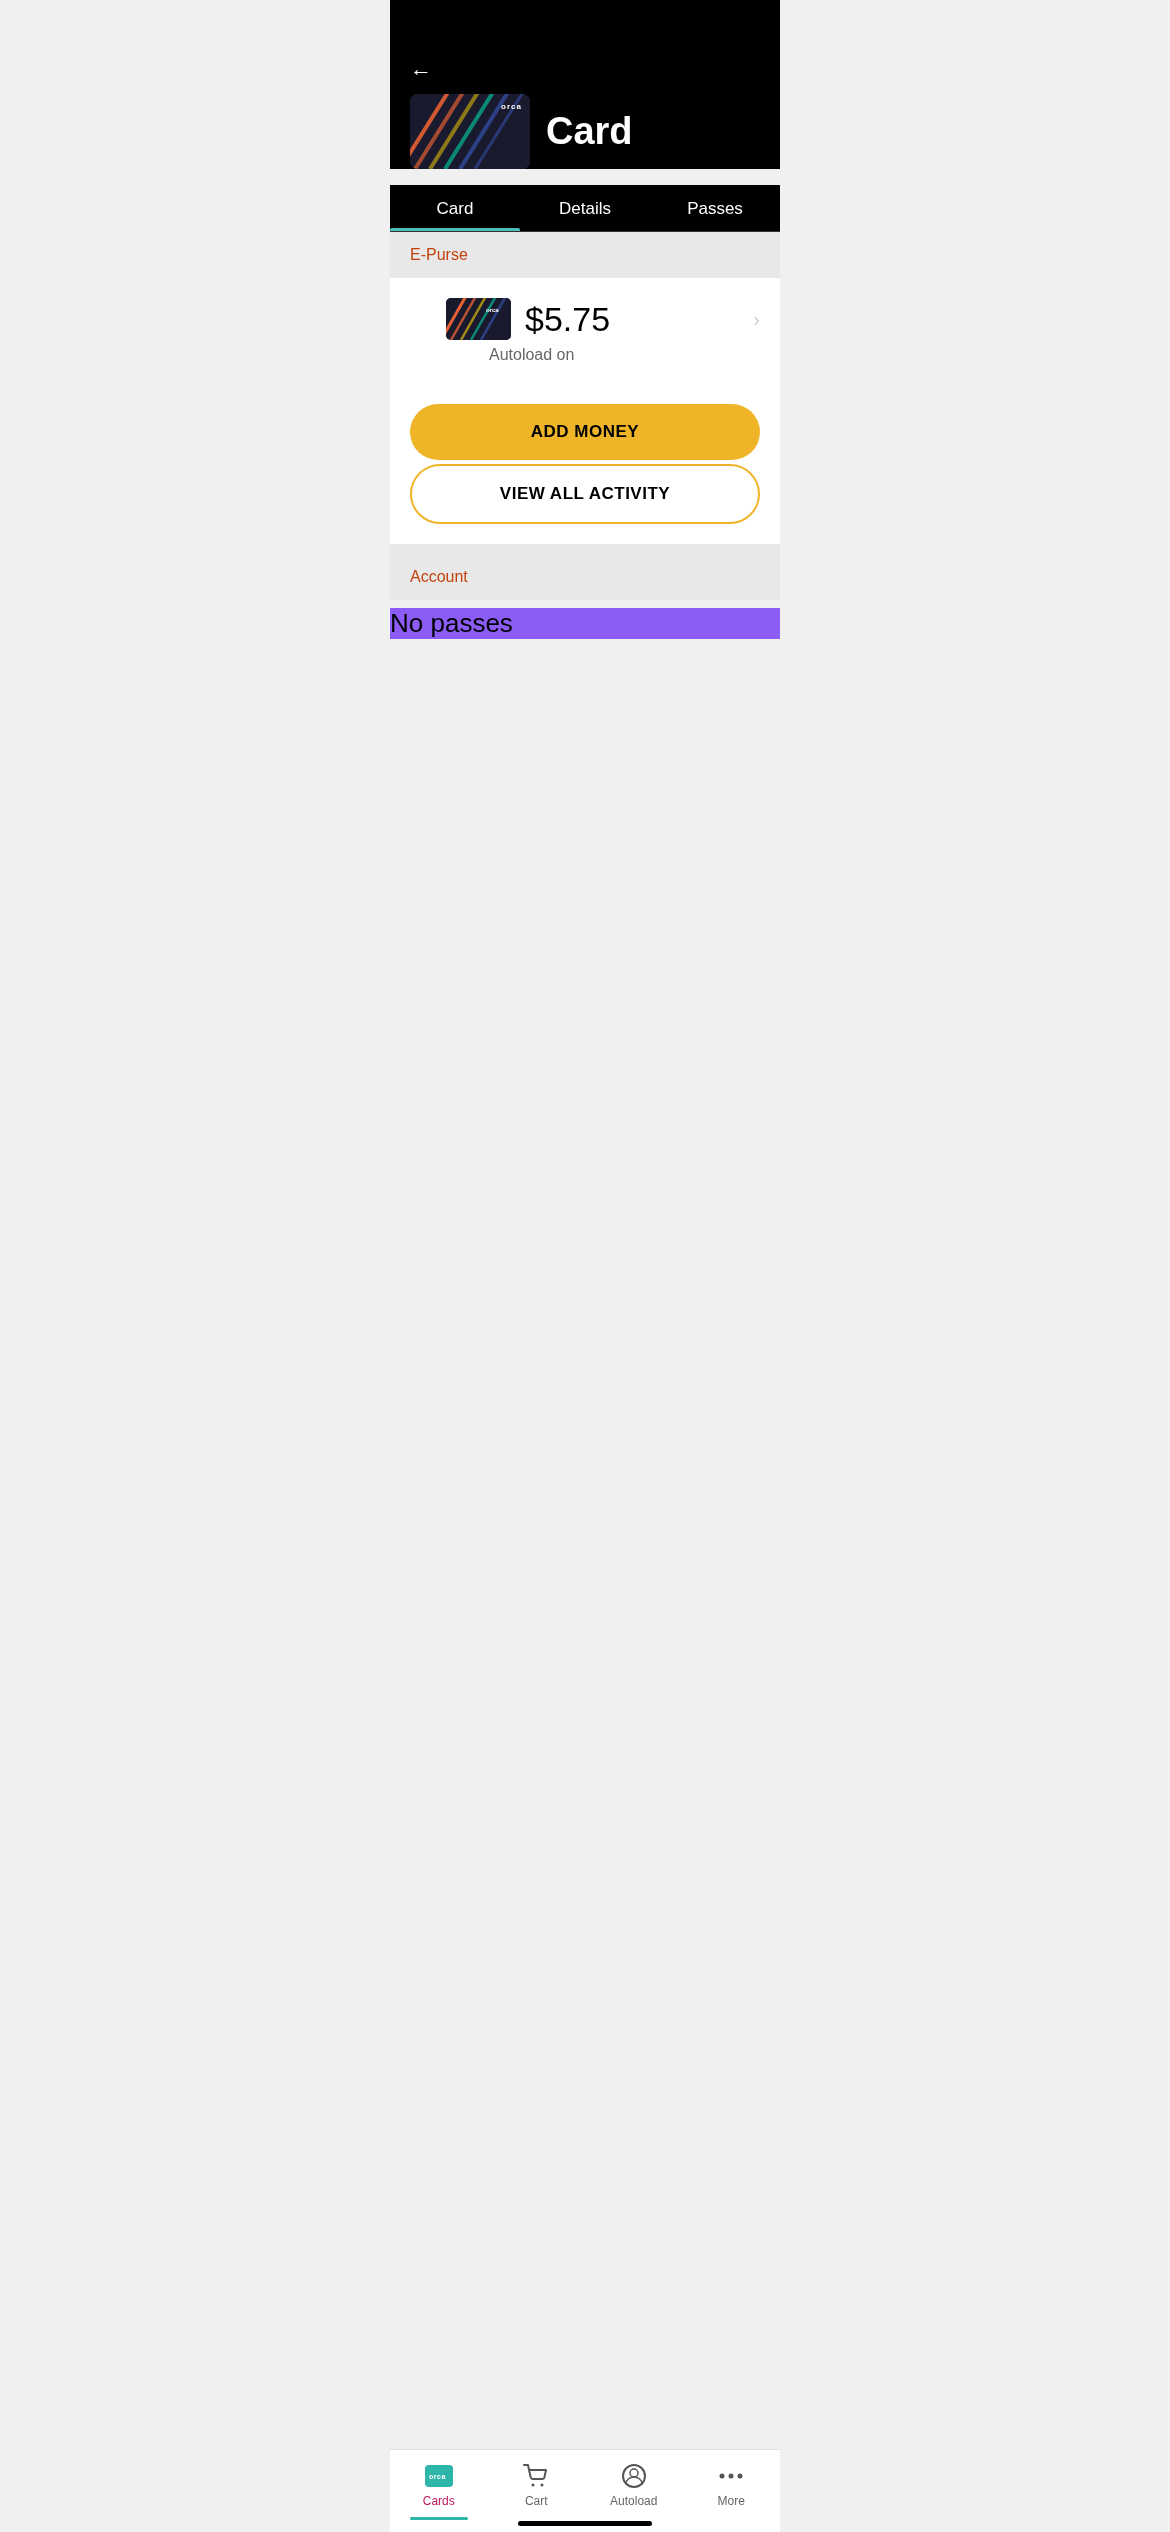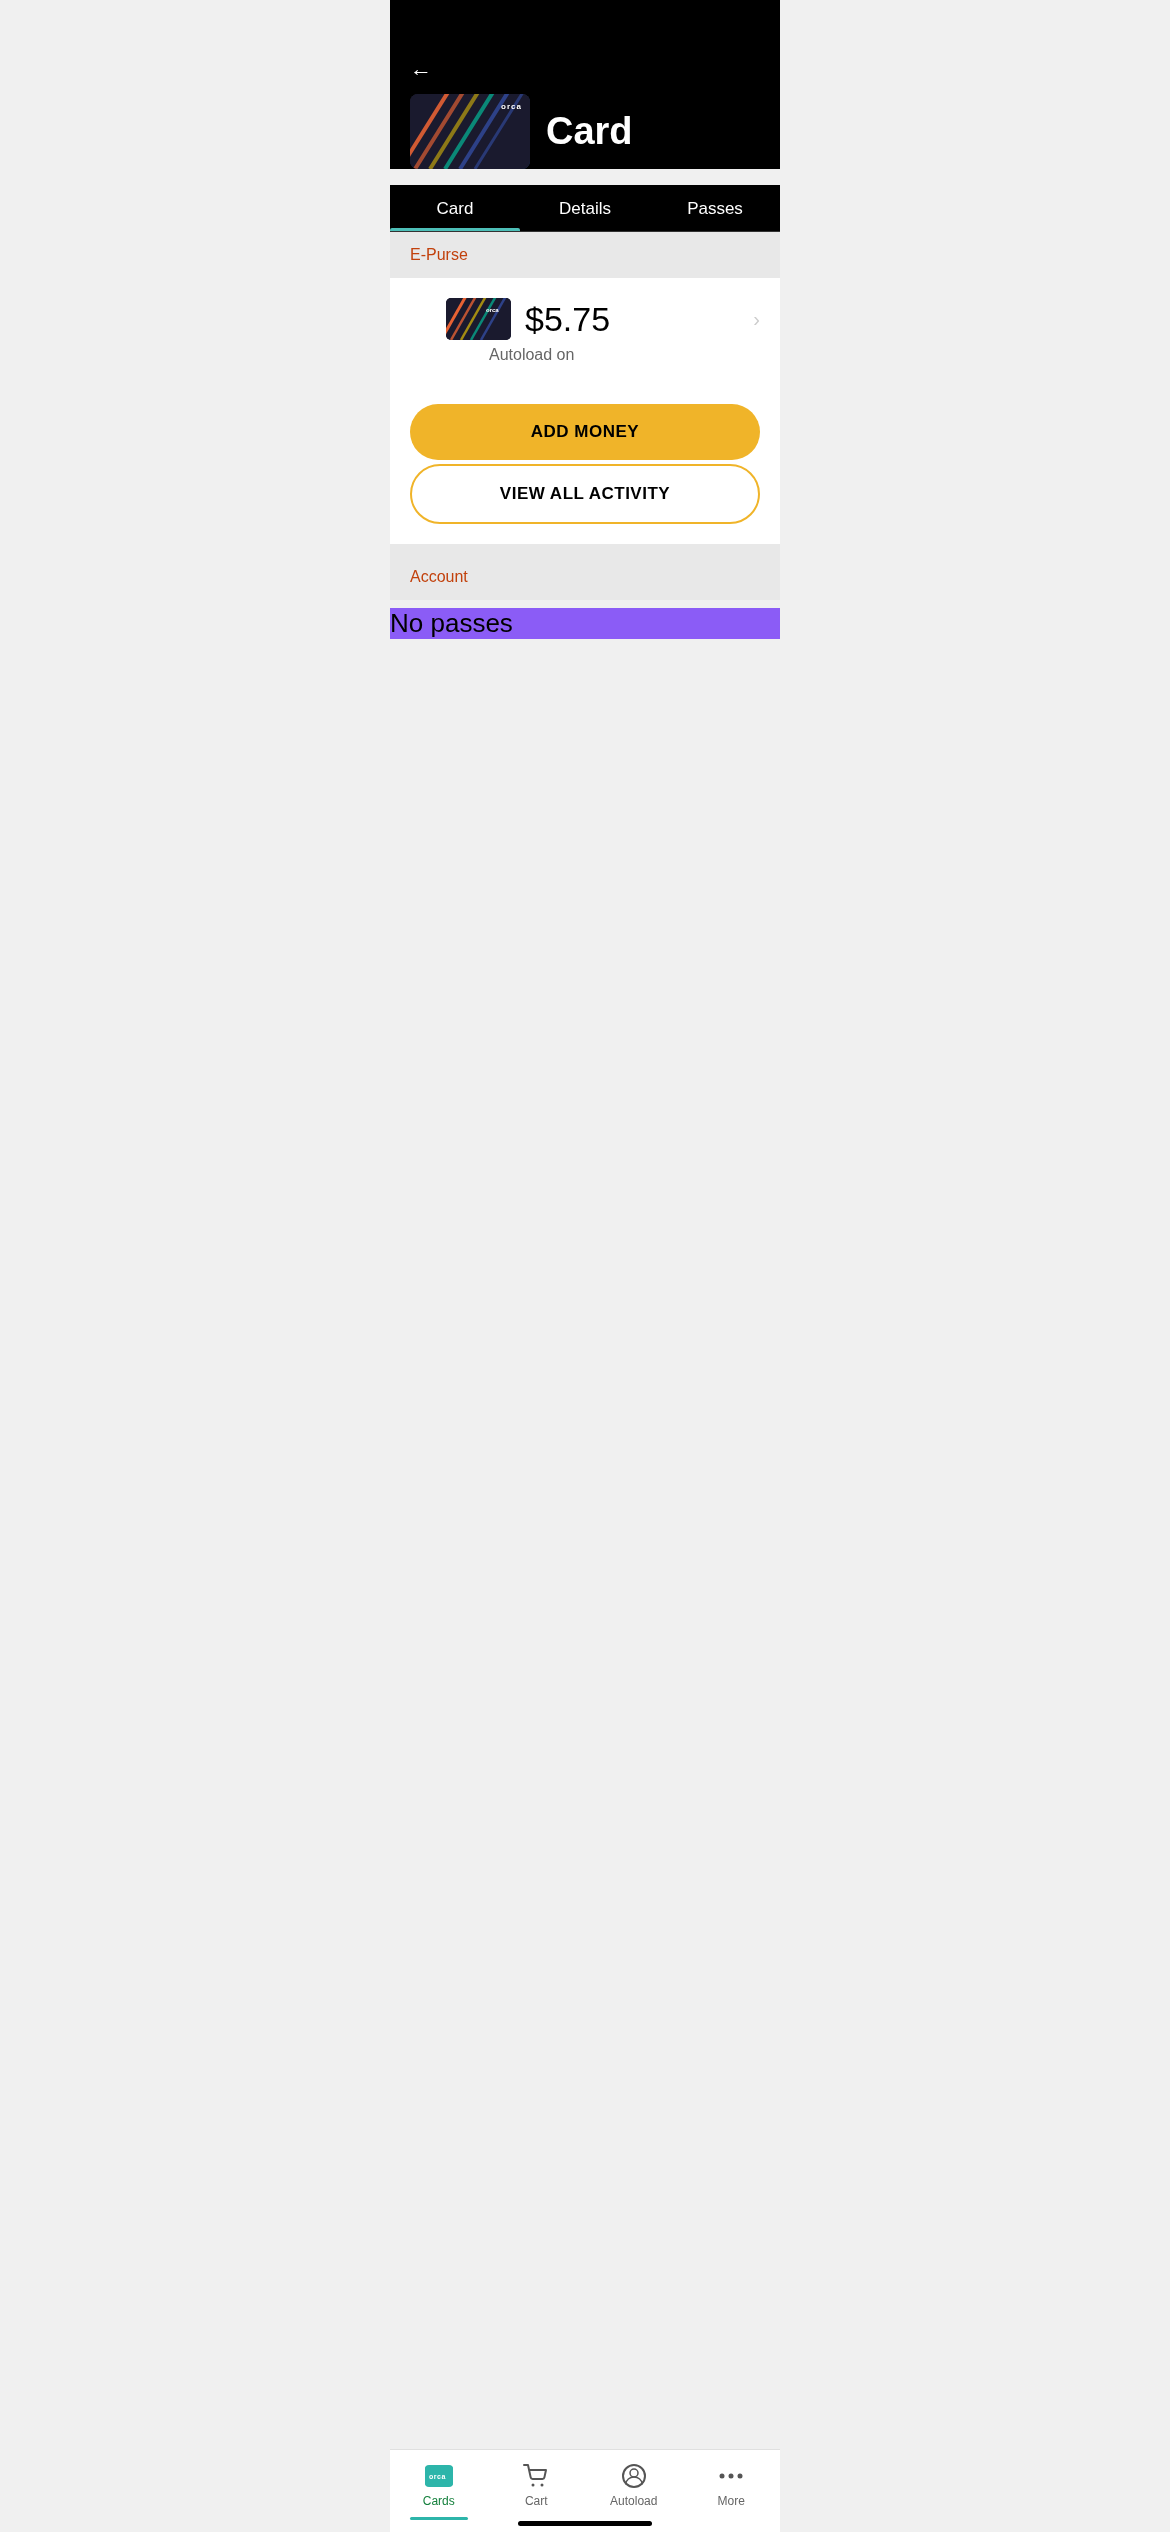--- a/index.html
+++ b/index.html
@@ -273,21 +273,21 @@
       justify-content: center;
     }
 
     .nav-label {
       font-size: 12px;
       color: #666;
       font-weight: 400;
     }
 
     .nav-item.active .nav-label {
-      color: #15803d;
+      color: #be185d;
     }
 
     
     .orca-nav-icon {
       width: 32px;
       height: 22px;
       background: #2db5aa;
       border-radius: 4px;
       display: flex;
       align-items: center;

